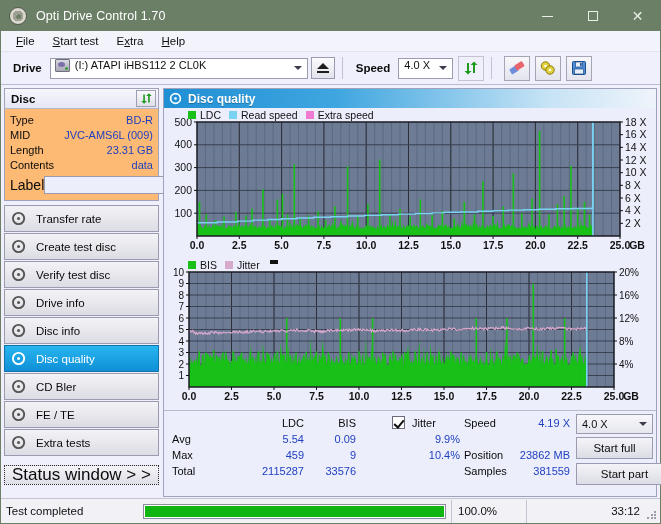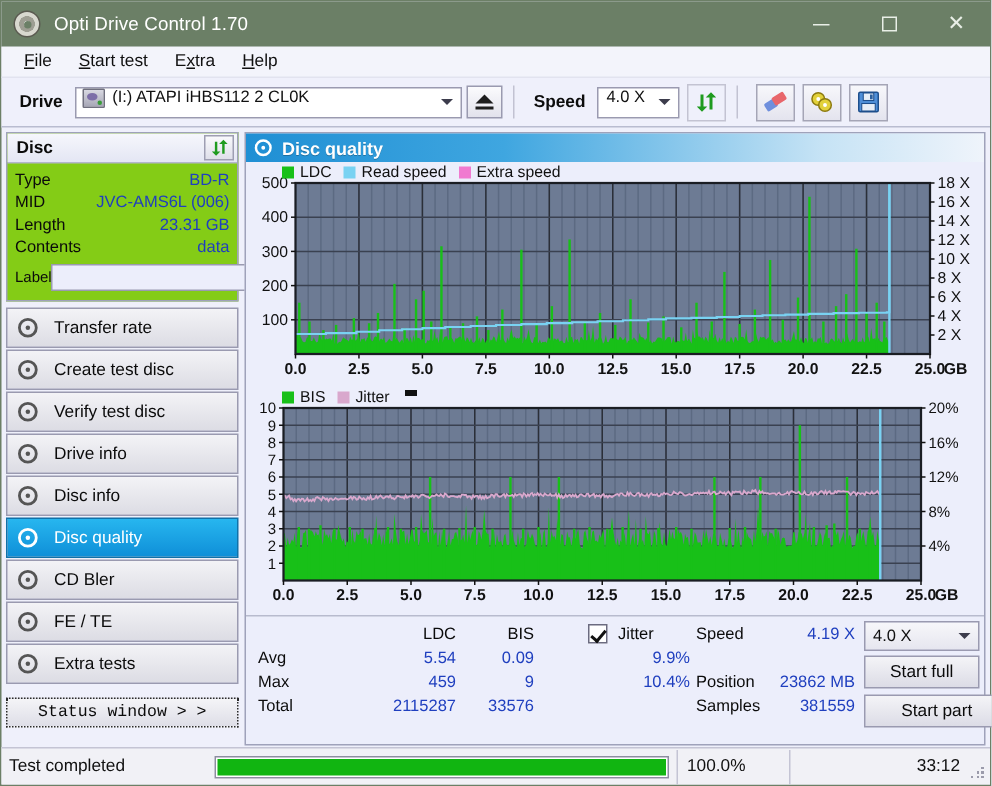--- a/index.html
+++ b/index.html
@@ -100,37 +100,37 @@
     width:26px;height:25px;margin-left:5px;background:linear-gradient(#f7f7fb,#e4e4ee);
     border:1px solid #a5a5b6; display:flex;align-items:center;justify-content:center;
   }
   .icon-btn.flat{ background:#eff0fb; border-color:#c3c3d2; }
 
   
   .body { position:absolute; left:0; right:0; top:85px; bottom:24px; }
 
   
   .sidebar{ position:absolute; left:3px; top:2px; width:155px; bottom:2px; }
-  .disc-panel{ border:1px solid #9fa2ba; background:#84cc16; }
+  .disc-panel{ border:1px solid #9fa2ba; background:#fdba74; }
   .disc-head{
     height:20px; background:linear-gradient(#f6f7fc,#e4e6f4); border-bottom:1px solid #b3b6cb;
     display:flex; align-items:center; padding:0 3px; position:relative;
   }
   .disc-head .t{ font-weight:bold; font-size:11.5px; color:#0b0b0b; margin-left:3px;}
   .refresh-btn{
     position:absolute; right:2px; top:1px; width:20px;height:17px;
     background:linear-gradient(#f9f9fc,#dfdfea); border:1px solid #9e9eb2;
     display:flex;align-items:center;justify-content:center;
   }
   .disc-rows{ padding:3px 5px 5px 5px; }
   .drow{ display:flex; justify-content:space-between; align-items:center; height:15px; font-size:11px;}
   .drow .k{ color:#0b0b0b; }
   .drow .v{ color:#1f3fbf; }
   .label-row{ display:flex; align-items:center; margin-top:3px; }
-  .label-row .k{ font-size:10px; color:#0b0b0b; width:34px;}
+  .label-row .k{ font-size:14px; color:#0b0b0b; width:34px;}
   .label-input{
     flex:1; height:18px; background:#eceefb; border:1px solid #9a9ab0; margin-right:3px;
   }
   .cd-btn{
     width:21px;height:20px;background:linear-gradient(#f8f8fc,#dedeea);
     border:1px solid #9e9eb2; display:flex;align-items:center;justify-content:center;
   }
   .cd-glyph{
     width:14px;height:14px;border-radius:50%;
     background:radial-gradient(circle,#fdfde0 0 20%,#c9c97a 21% 48%,#e9e9a8 49% 100%);
@@ -143,23 +143,22 @@
     background:linear-gradient(#f3f3f6,#dcdce4);
     display:flex; align-items:center; padding-left:7px; font-size:11.5px; color:#0b0b0b;
   }
   .navbtn.active{
     background:linear-gradient(#27b6ef,#0f8fd8); border-color:#1171a8; color:#ffffff;
   }
   .navbtn .lbl{ margin-left:9px; }
   .disc-ico{ width:15px;height:15px; flex:none; }
   .statuswin{
     height:20px; border:1px dotted #2a2a2a; background:linear-gradient(#f4f4f7,#dedee7);
-    display:flex;align-items:center;justify-content:center; font-size:11px; color:#0b0b0b;
+    display:flex;align-items:center;justify-content:center; font-size:17px; color:#0b0b0b;
     margin-top:9px;
-    font-family:Liberation Mono, monospace;
   }
 
   
   .main{
     position:absolute; left:162px; right:3px; top:2px; bottom:2px;
     border:1px solid #9fa2ba; background:#eceefb;
   }
   .dq-head{
     height:19px;
     background:linear-gradient(90deg,#1f8fd4 0%,#3fa6e0 35%,#c6e3f5 78%,#eff4fb 100%);
@@ -318,21 +317,21 @@
             </svg>
           </div>
         </div>
         <div class="disc-rows">
           <div class="drow">
             <span class="k">Type</span>
             <span class="v">BD-R</span>
           </div>
           <div class="drow">
             <span class="k">MID</span>
-            <span class="v">JVC-AMS6L (006)</span>
+            <span class="v">JVC-AMS6L (009)</span>
           </div>
           <div class="drow">
             <span class="k">Length</span>
             <span class="v">23.31 GB</span>
           </div>
           <div class="drow">
             <span class="k">Contents</span>
             <span class="v">data</span>
           </div>
           <div class="label-row">

